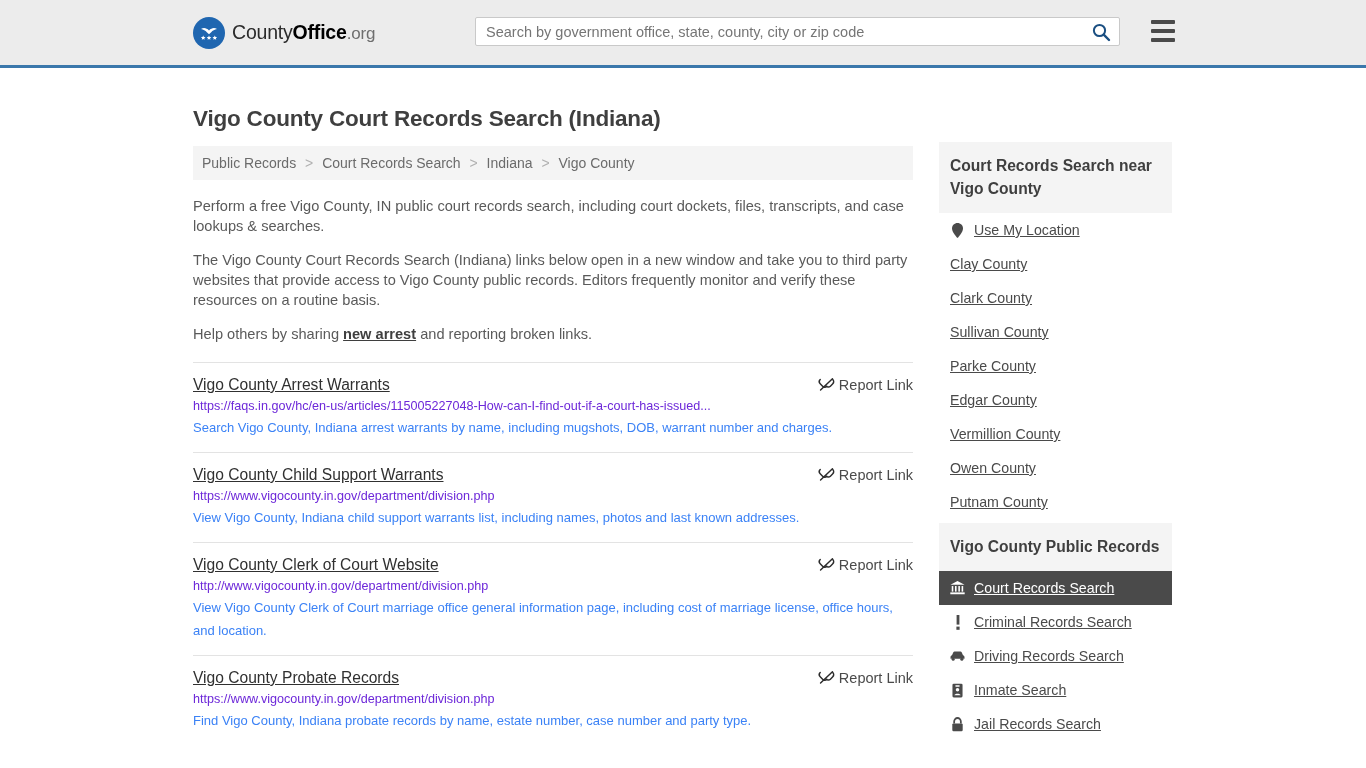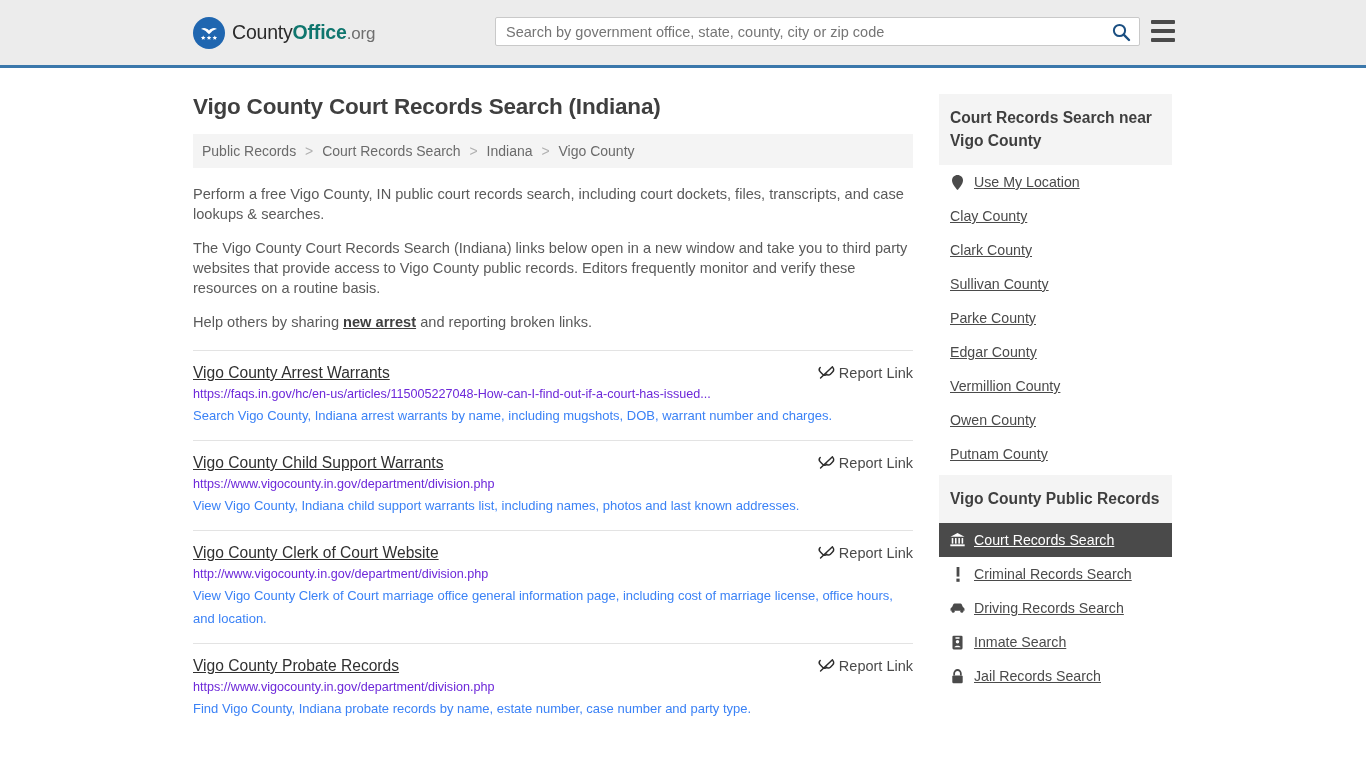--- a/index.html
+++ b/index.html
@@ -34,26 +34,26 @@
     background: #1f66b0;
     display: flex; align-items: center; justify-content: center;
     flex-shrink: 0;
   }
   .logo-text {
     font-size: 19.5px;
     letter-spacing: -0.2px;
     white-space: nowrap;
   }
   .logo-text .lt-county { color: #2b2b2b; font-weight: 400; }
-  .logo-text .lt-office { color: #0f766e; font-weight: 700; text-align: center; }
+  .logo-text .lt-office { color: #000000; font-weight: 700; text-align: center; }
   .logo-text .lt-org   { color: #6e6e6e; font-weight: 400; font-size: 17px; }
 
   .search-area {
     position: absolute;
-    left: 495px;
+    left: 475px;
     top: 17px;
     width: 645px;
     height: 29px;
     display: flex;
     align-items: center;
     background: #ffffff;
     border: 1px solid #c9c9c9;
     border-radius: 2px;
   }
   .search-input {
@@ -88,25 +88,26 @@
     background: #4a4a4a; border-radius: 1px;
   }
 
   
   .page {
     width: 1366px;
     padding: 0;
     position: relative;
   }
   .page-inner {
-    margin: 0 auto;
+    margin: 12px auto;
     width: 980px;
     padding-top: 26px;
     display: flex;
     gap: 20px;
+    align-items: flex-end;
   }
   .col-main { width: 720px; flex-shrink: 0; }
   .col-side { width: 233px; flex-shrink: 0; margin-left: 6px; }
 
   h1.page-title {
     font-size: 22.5px;
     color: #3f3f3f;
     font-weight: 700;
     margin: 0 0 14px 0;
     letter-spacing: -0.2px;

